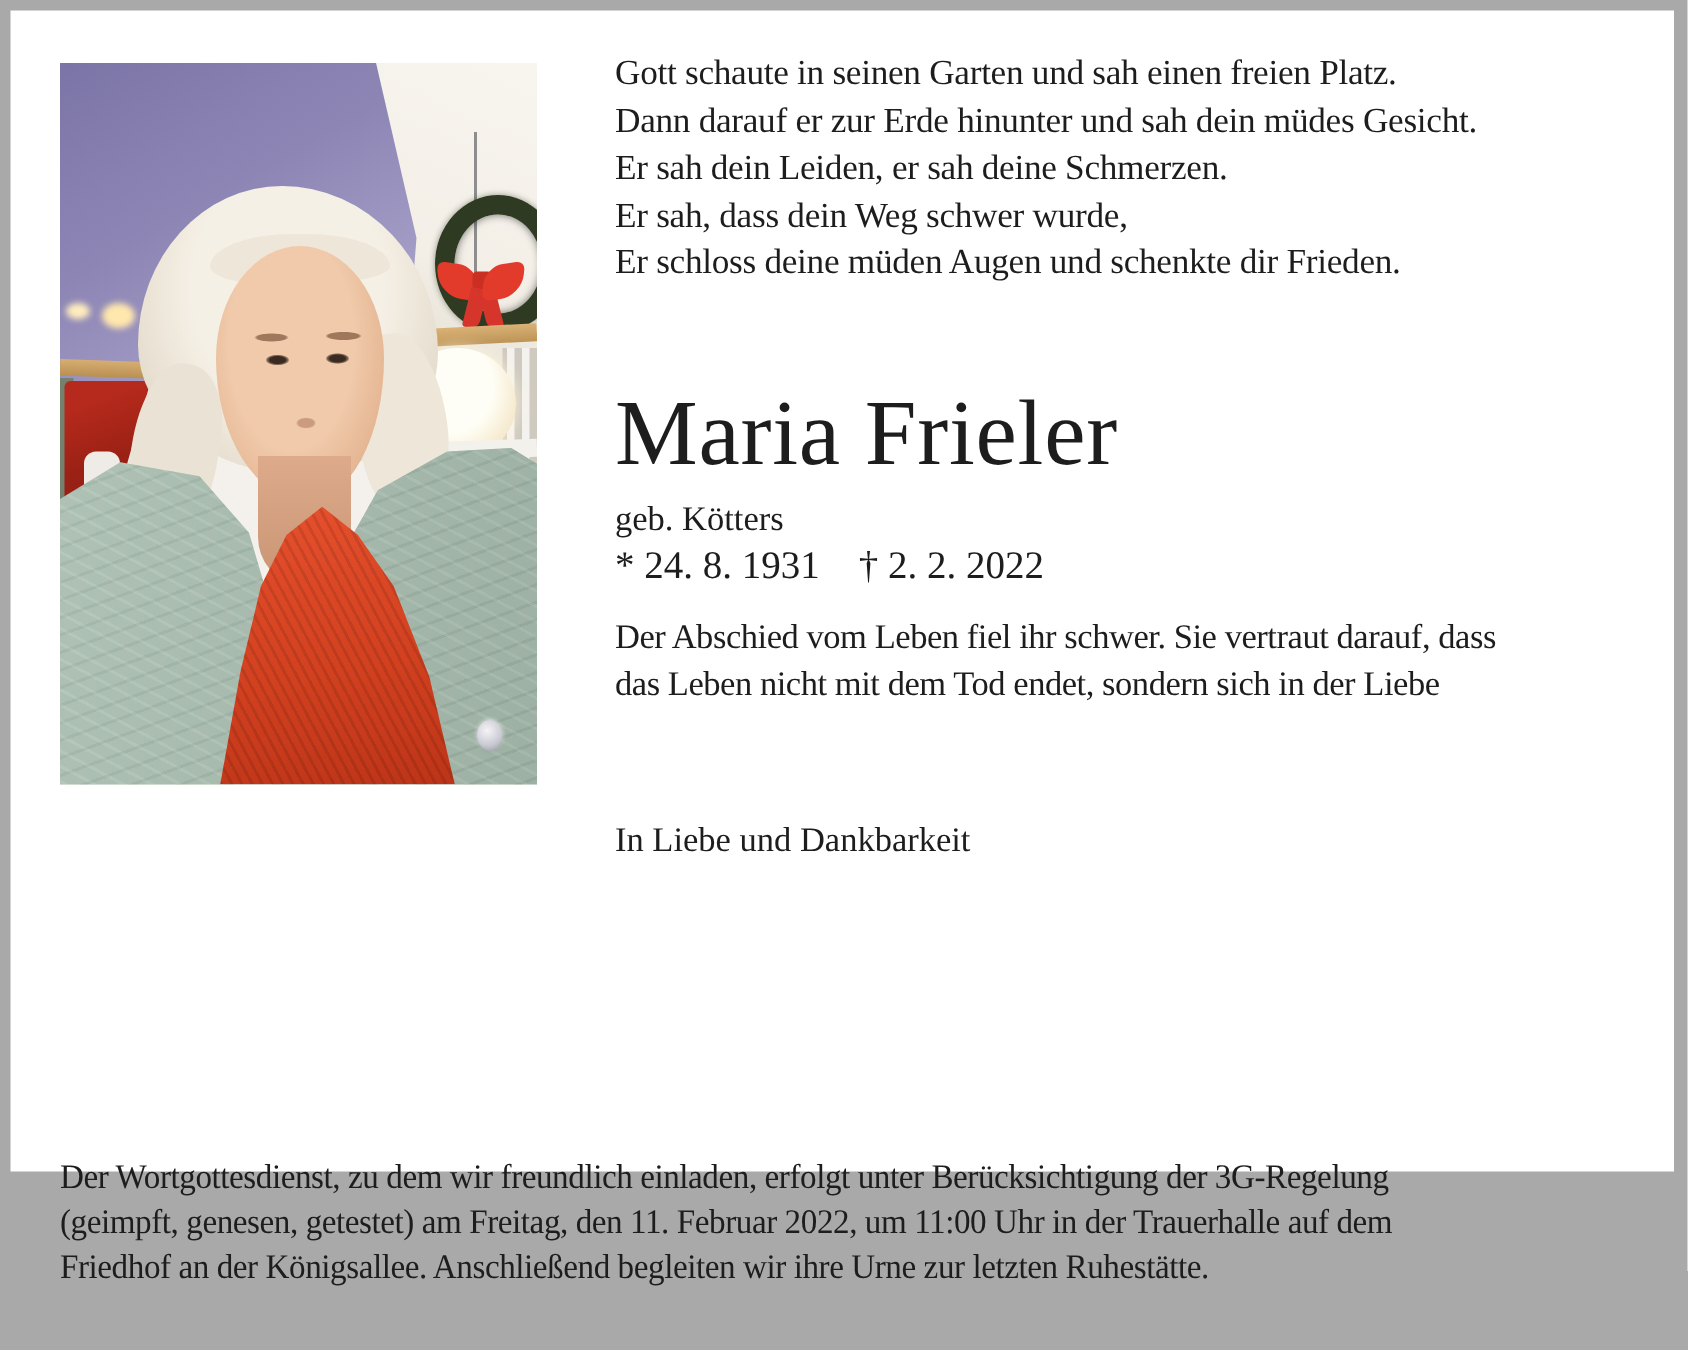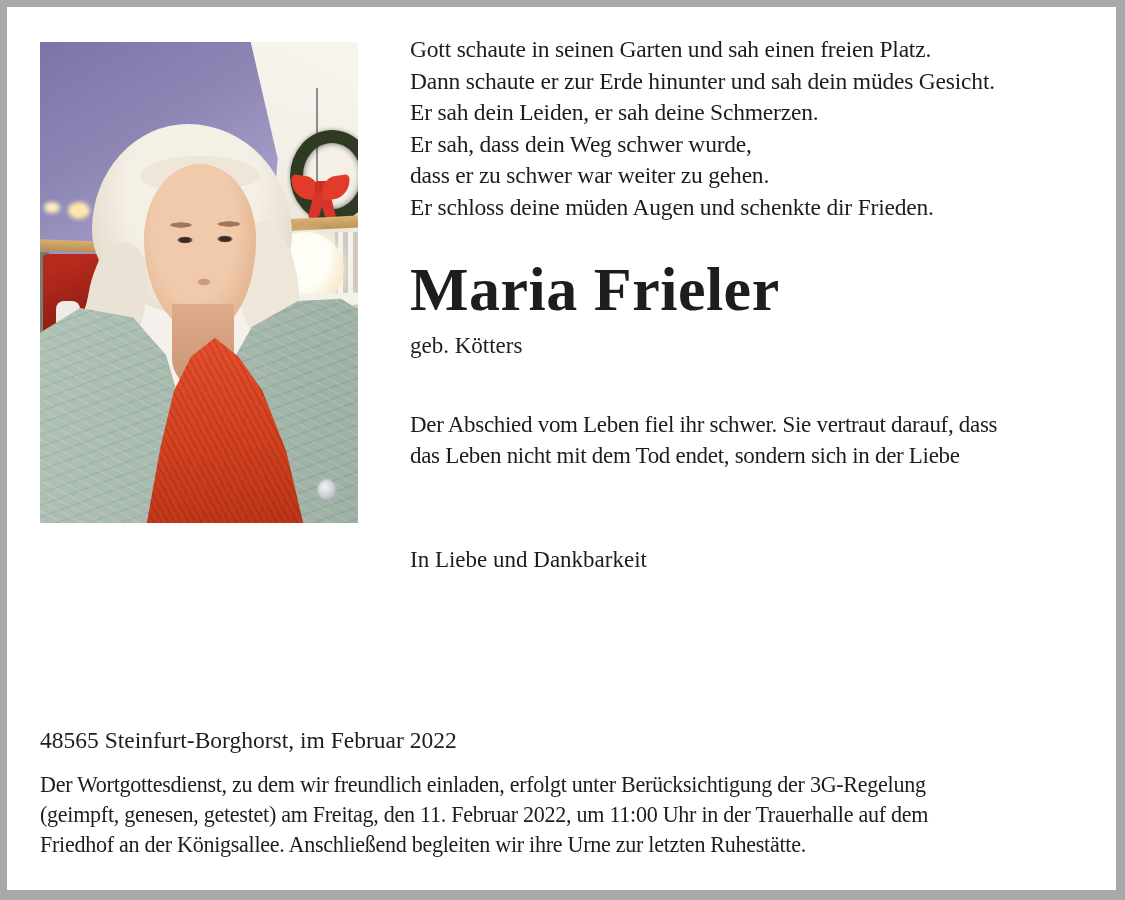--- a/index.html
+++ b/index.html
@@ -3,21 +3,21 @@
 <meta charset="utf-8">
 <style>
   html,body{margin:0;padding:0;}
   body{
     width:1125px;height:900px;position:relative;overflow:hidden;
     background:#a9a9a9;
     font-family:"Liberation Serif","DejaVu Serif",serif;
     color:#1d1d1d;
   }
   .card{
-    position:absolute;left:7px;top:7px;width:1109px;height:883px;
+    position:absolute;left:7px;top:7px;width:1109px;height:774px;
     background:#ffffff;
   }
   
   .photo{
     position:absolute;left:33px;top:35px;width:318px;height:481px;
     overflow:hidden;background:#f4f1ec;
   }
   .photo > div{position:absolute;}
   .ph-ceiling{left:150px;top:0;width:168px;height:215px;
     background:linear-gradient(205deg,#f8f5ef 0%,#f3efe7 55%,#e7e1d5 80%,#ddd6c8 100%);}
@@ -89,21 +89,21 @@
     background:
       repeating-linear-gradient(62deg,rgba(0,0,0,.10) 0 2px,transparent 2px 6px),
       linear-gradient(170deg,#e8512e 0%,#d1401f 60%,#bd3418 100%);
     clip-path:polygon(30% 12%,44% 2%,58% 12%,72% 30%,86% 62%,96% 100%,4% 100%,12% 60%,20% 30%);}
   .ph-brooch{left:278px;top:438px;width:17px;height:20px;border-radius:50%;
     background:radial-gradient(circle at 40% 35%,#f4f4f7,#c9c9d2 60%,#9a9aa6);
     box-shadow:0 0 3px rgba(255,255,255,.95),0 1px 2px rgba(60,60,70,.5);}
   
   .txt{position:absolute;white-space:nowrap;}
   .poem{left:403px;top:27px;font-size:23.5px;line-height:31.5px;letter-spacing:-0.2px;}
-  .name{left:403px;top:251px;font-size:62px;line-height:62px;font-weight:700;letter-spacing:0.5px;margin:0;}
+  .name{left:403px;top:251px;font-size:62px;line-height:62px;font-weight:400;letter-spacing:0.5px;margin:0;}
   .maiden{left:403px;top:326px;font-size:23px;line-height:26px;}
   .dates{left:403px;top:355px;font-size:26px;line-height:30px;}
   .dates .death{margin-left:26px;}
   .tribute{left:403px;top:402px;font-size:23px;line-height:31px;letter-spacing:-0.3px;}
   .intro{left:403px;top:540px;font-size:23px;line-height:26px;}
   .family{left:403px;top:572px;font-size:28px;line-height:40px;}
   .place{left:33px;top:720px;font-size:23.5px;line-height:27px;}
   .service{left:33px;top:763px;font-size:23px;line-height:30px;letter-spacing:-0.3px;
     transform:scaleX(0.96);transform-origin:left top;}
 </style>
@@ -136,39 +136,40 @@
     <div class="ph-face"></div>
     <div class="ph-features"></div>
     <div class="ph-neck"></div>
     <div class="ph-cardigan"></div>
     <div class="ph-sweater"></div>
     <div class="ph-brooch"></div>
   </div>
 
   <div class="txt poem">
     <div>Gott schaute in seinen Garten und sah einen freien Platz.</div>
-    <div>Dann schaute er zur Erde hinunter und sah dein müdes Gesicht.</div>
+    <div>Dann darauf er zur Erde hinunter und sah dein müdes Gesicht.</div>
     <div>Er sah dein Leiden, er sah deine Schmerzen.</div>
     <div>Er sah, dass dein Weg schwer wurde,</div>
-    <div>dass er zu schwer war weiter zu gehen.</div>
     <div>Er schloss deine müden Augen und schenkte dir Frieden.</div>
   </div>
 
   <h1 class="txt name">Maria Frieler</h1>
   <div class="txt maiden">geb. Kötters</div>
+  <div class="txt dates">
+    <span class="birth">* 24. 8. 1931</span><span class="death">† 2. 2. 2022</span>
+  </div>
 
   <div class="txt tribute">
     <div>Der Abschied vom Leben fiel ihr schwer. Sie vertraut darauf, dass</div>
     <div>das Leben nicht mit dem Tod endet, sondern sich in der Liebe</div>
   </div>
 
   <div class="txt intro">In Liebe und Dankbarkeit</div>
   <div class="txt family">
   </div>
 
-  <div class="txt place">48565 Steinfurt-Borghorst, im Februar 2022</div>
   <div class="txt service">
     <div>Der Wortgottesdienst, zu dem wir freundlich einladen, erfolgt unter Berücksichtigung der 3G-Regelung</div>
     <div>(geimpft, genesen, getestet) am Freitag, den 11. Februar 2022, um 11:00 Uhr in der Trauerhalle auf dem</div>
     <div>Friedhof an der Königsallee. Anschließend begleiten wir ihre Urne zur letzten Ruhestätte.</div>
   </div>
 
 </div>
 
 </body></html>

